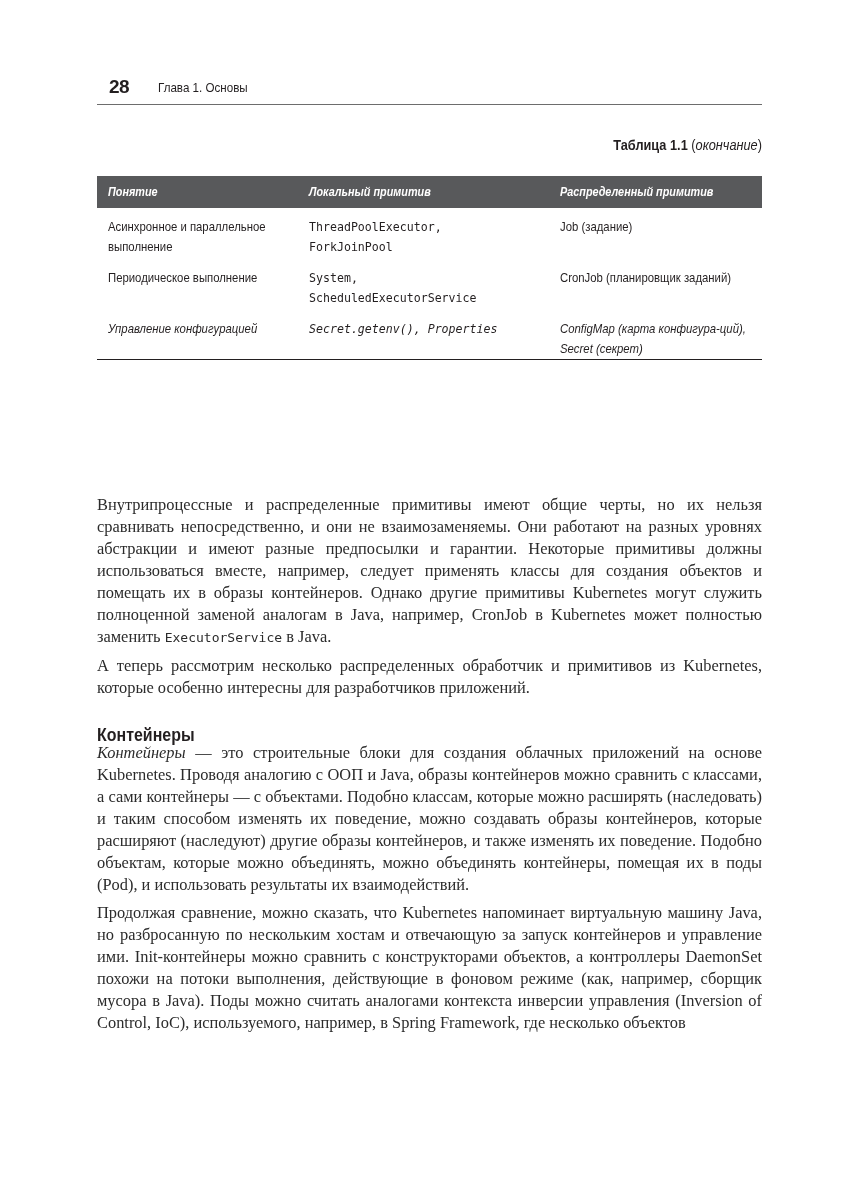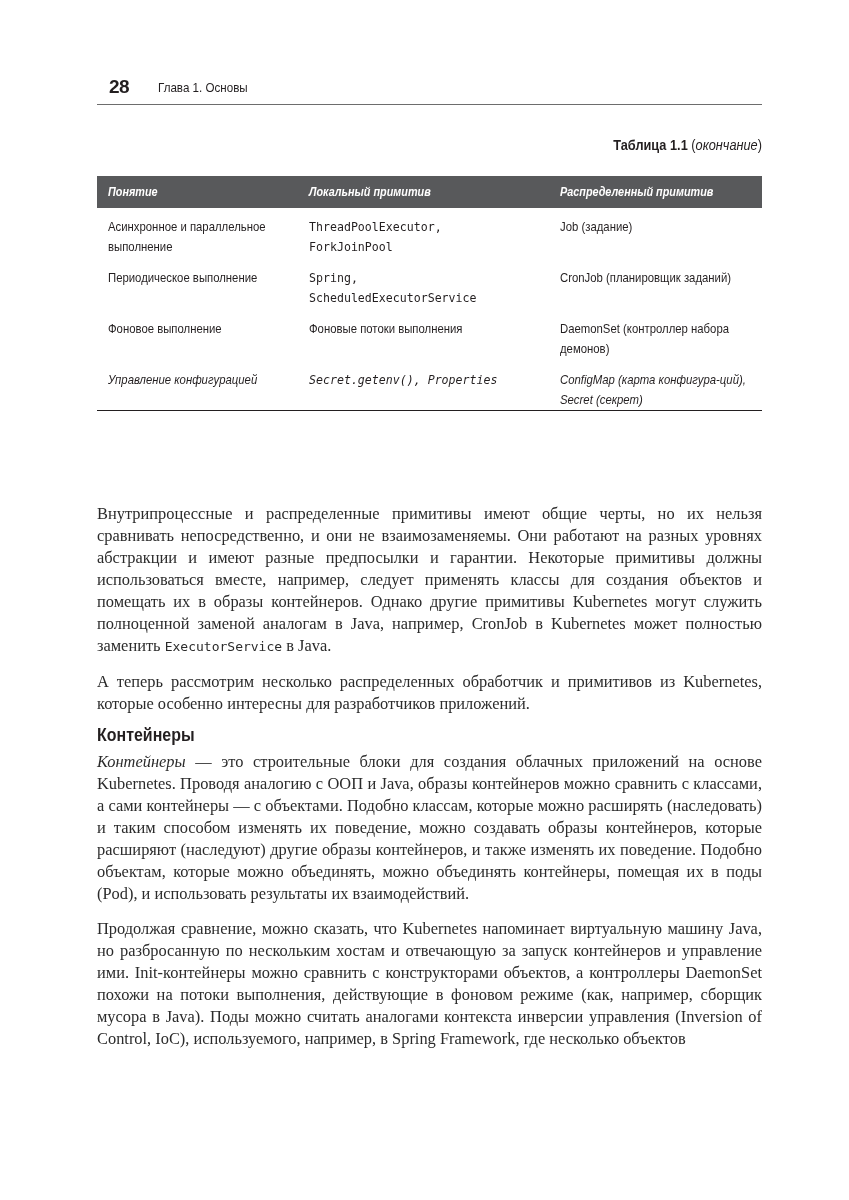--- a/index.html
+++ b/index.html
@@ -14,21 +14,21 @@
     table { position: absolute; top: 176px; left: 0; width: 665px; border-collapse: collapse; font-family: "Liberation Sans", sans-serif; font-size: 13.2px; }
     thead th { background: #58595b; color: #fff; text-align: left; font-weight: bold; height: 32px; padding: 0 0 0 11px; font-size: 12.6px; font-style: italic; }
     thead th span { display: inline-block; transform: scaleX(0.86); transform-origin: left; white-space: nowrap; }
     tbody td { vertical-align: top; padding: 9px 0 0 11px; line-height: 20px; }
     tbody tr td { height: 42px; }
     tbody tr:last-child td { border-bottom: 1.5px solid #231f20; height: 36px; font-style: italic; }
     .cond { display: inline-block; transform: scaleX(0.86); transform-origin: left; width: 116%; }
     .mono { font-family: "DejaVu Sans Mono", monospace; font-size: 11.6px; }
     col.c1 { width: 201px; } col.c2 { width: 251px; } col.c3 { width: 213px; }
     .body-text { position: absolute; left: 0; width: 665px; font-family: "Liberation Serif", serif; font-size: 16.4px; line-height: 22px; text-align: justify; color: #2b2b2b; }
-    .body-text p { margin: 13px 0 6px 0; }
+    .body-text p { margin: 4px 0 6px 0; }
     .body-text .code { font-family: "DejaVu Sans Mono", monospace; font-size: 13px; }
     .h2 { position: absolute; left: 0; top: 724px; font-family: "Liberation Sans", sans-serif; font-weight: bold; font-size: 19px; transform: scaleX(0.84); transform-origin: left; }
   </style>
 </head>
 <body>
 
 <div class="page">
   <div class="running-head">
     <span class="page-num">28</span>
     <span class="chapter">Глава 1. Основы</span>
@@ -53,27 +53,22 @@
       </tr>
     </thead>
     <tbody>
       <tr>
         <td><span class="cond">Асинхронное и параллельное выполнение</span></td>
         <td><span class="mono" style="display:inline-block;width:140px">ThreadPoolExecutor, ForkJoinPool</span></td>
         <td><span class="cond">Job (задание)</span></td>
       </tr>
       <tr>
         <td><span class="cond">Периодическое выполнение</span></td>
-        <td><span class="mono" style="display:inline-block;width:200px">Spring, ScheduledExecutorService</span></td>
+        <td><span class="mono" style="display:inline-block;width:200px">System, ScheduledExecutorService</span></td>
         <td><span class="cond">CronJob (планировщик заданий)</span></td>
-      </tr>
-      <tr>
-        <td><span class="cond">Фоновое выполнение</span></td>
-        <td><span class="cond">Фоновые потоки выполнения</span></td>
-        <td><span class="cond">DaemonSet (контроллер набора демонов)</span></td>
       </tr>
       <tr>
         <td><span class="cond">Управление конфигурацией</span></td>
         <td><span class="mono">Secret.getenv(), Properties</span></td>
         <td><span class="cond">ConfigMap (карта конфигура-ций), Secret (секрет)</span></td>
       </tr>
     </tbody>
   </table>
 
   <div class="body-text" style="top:490px">

